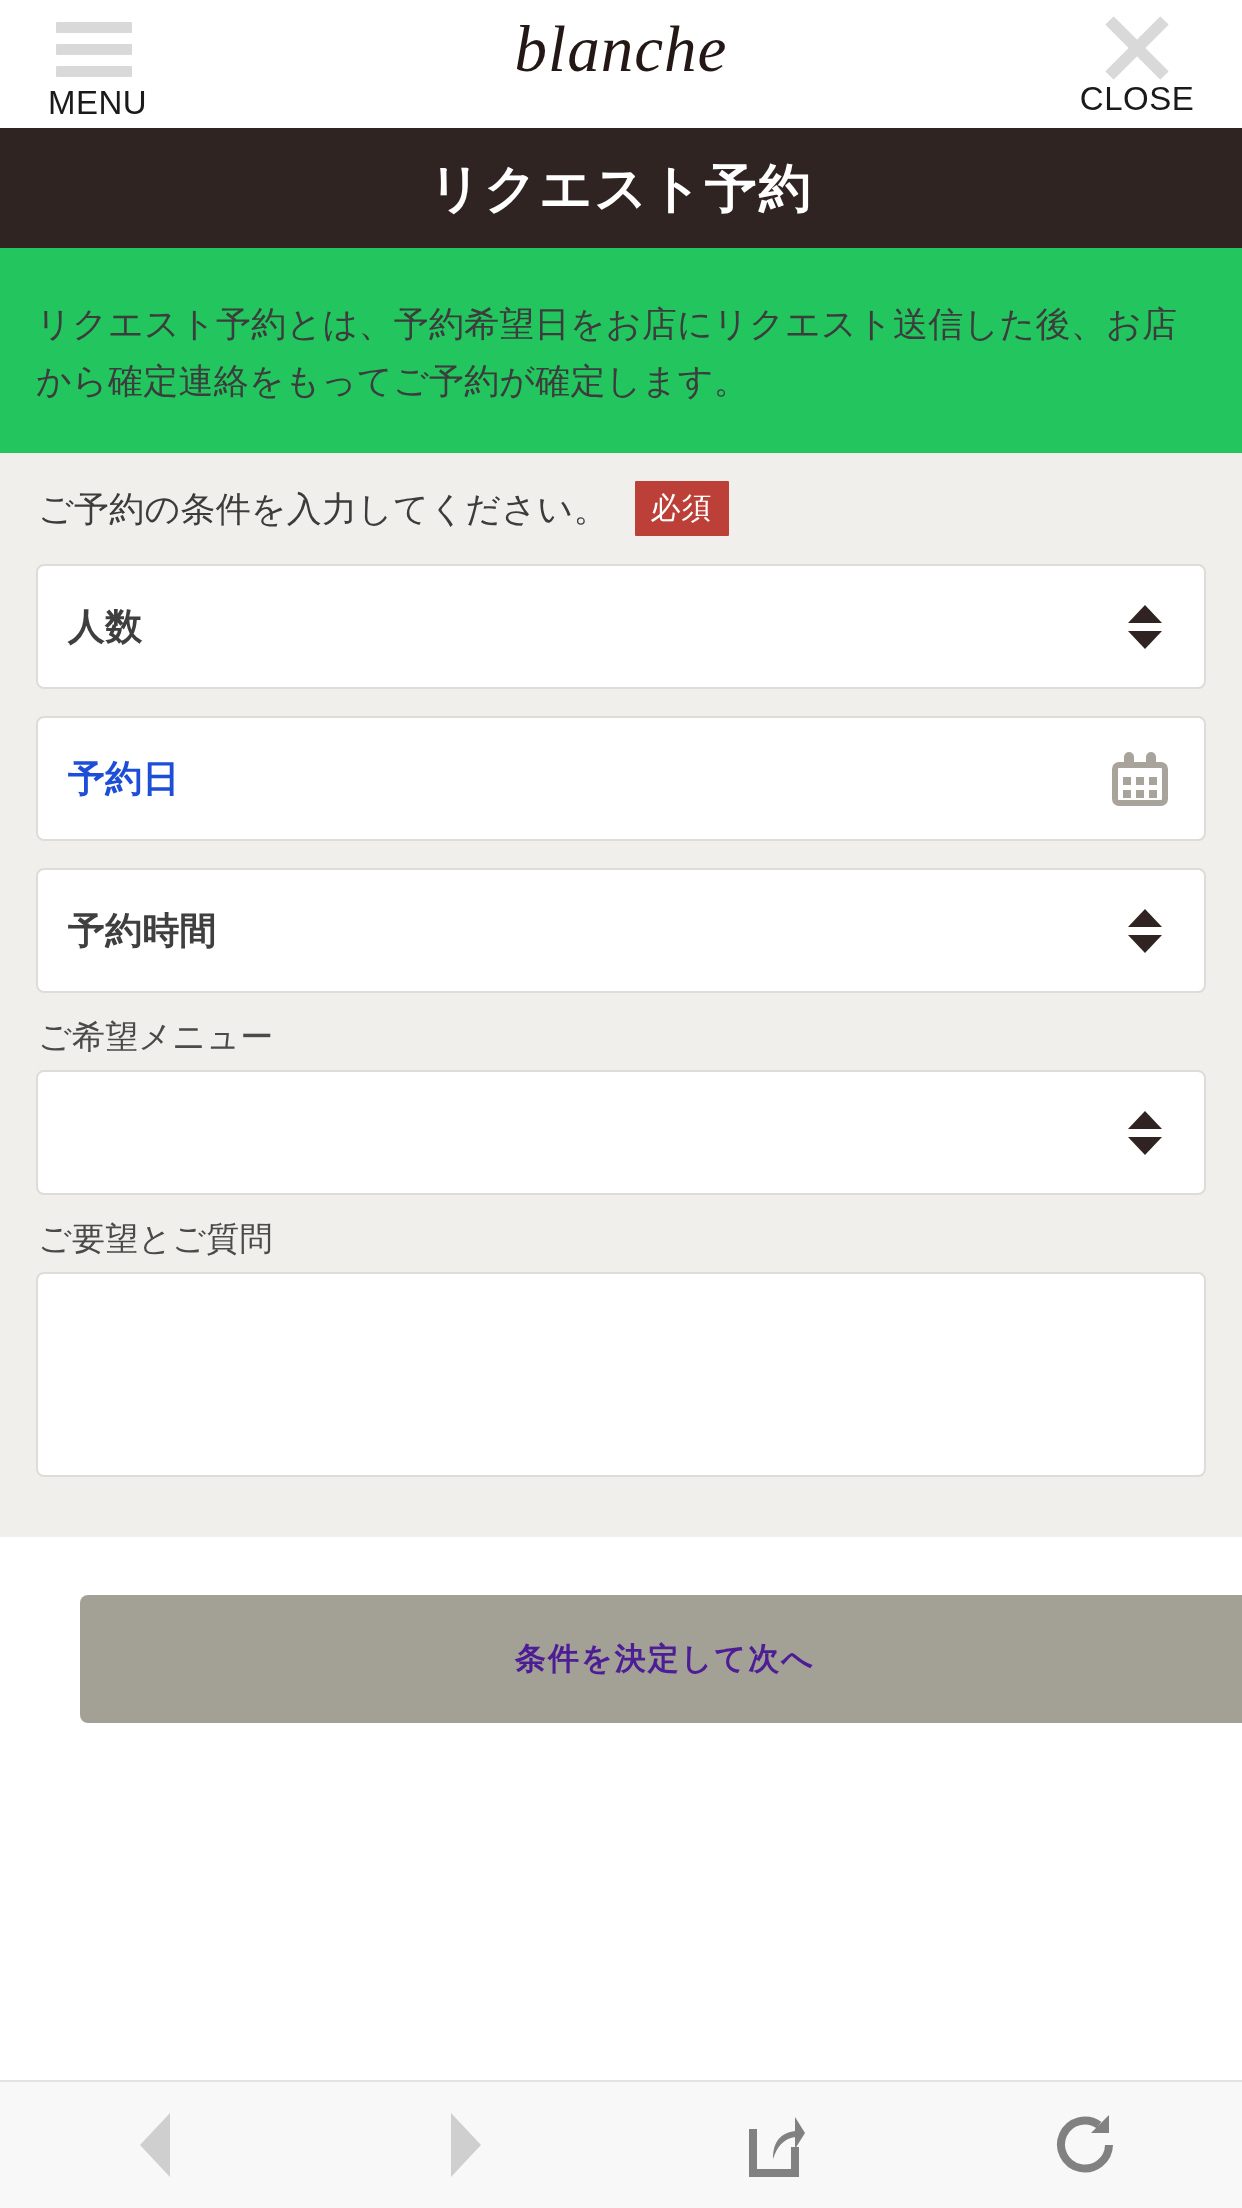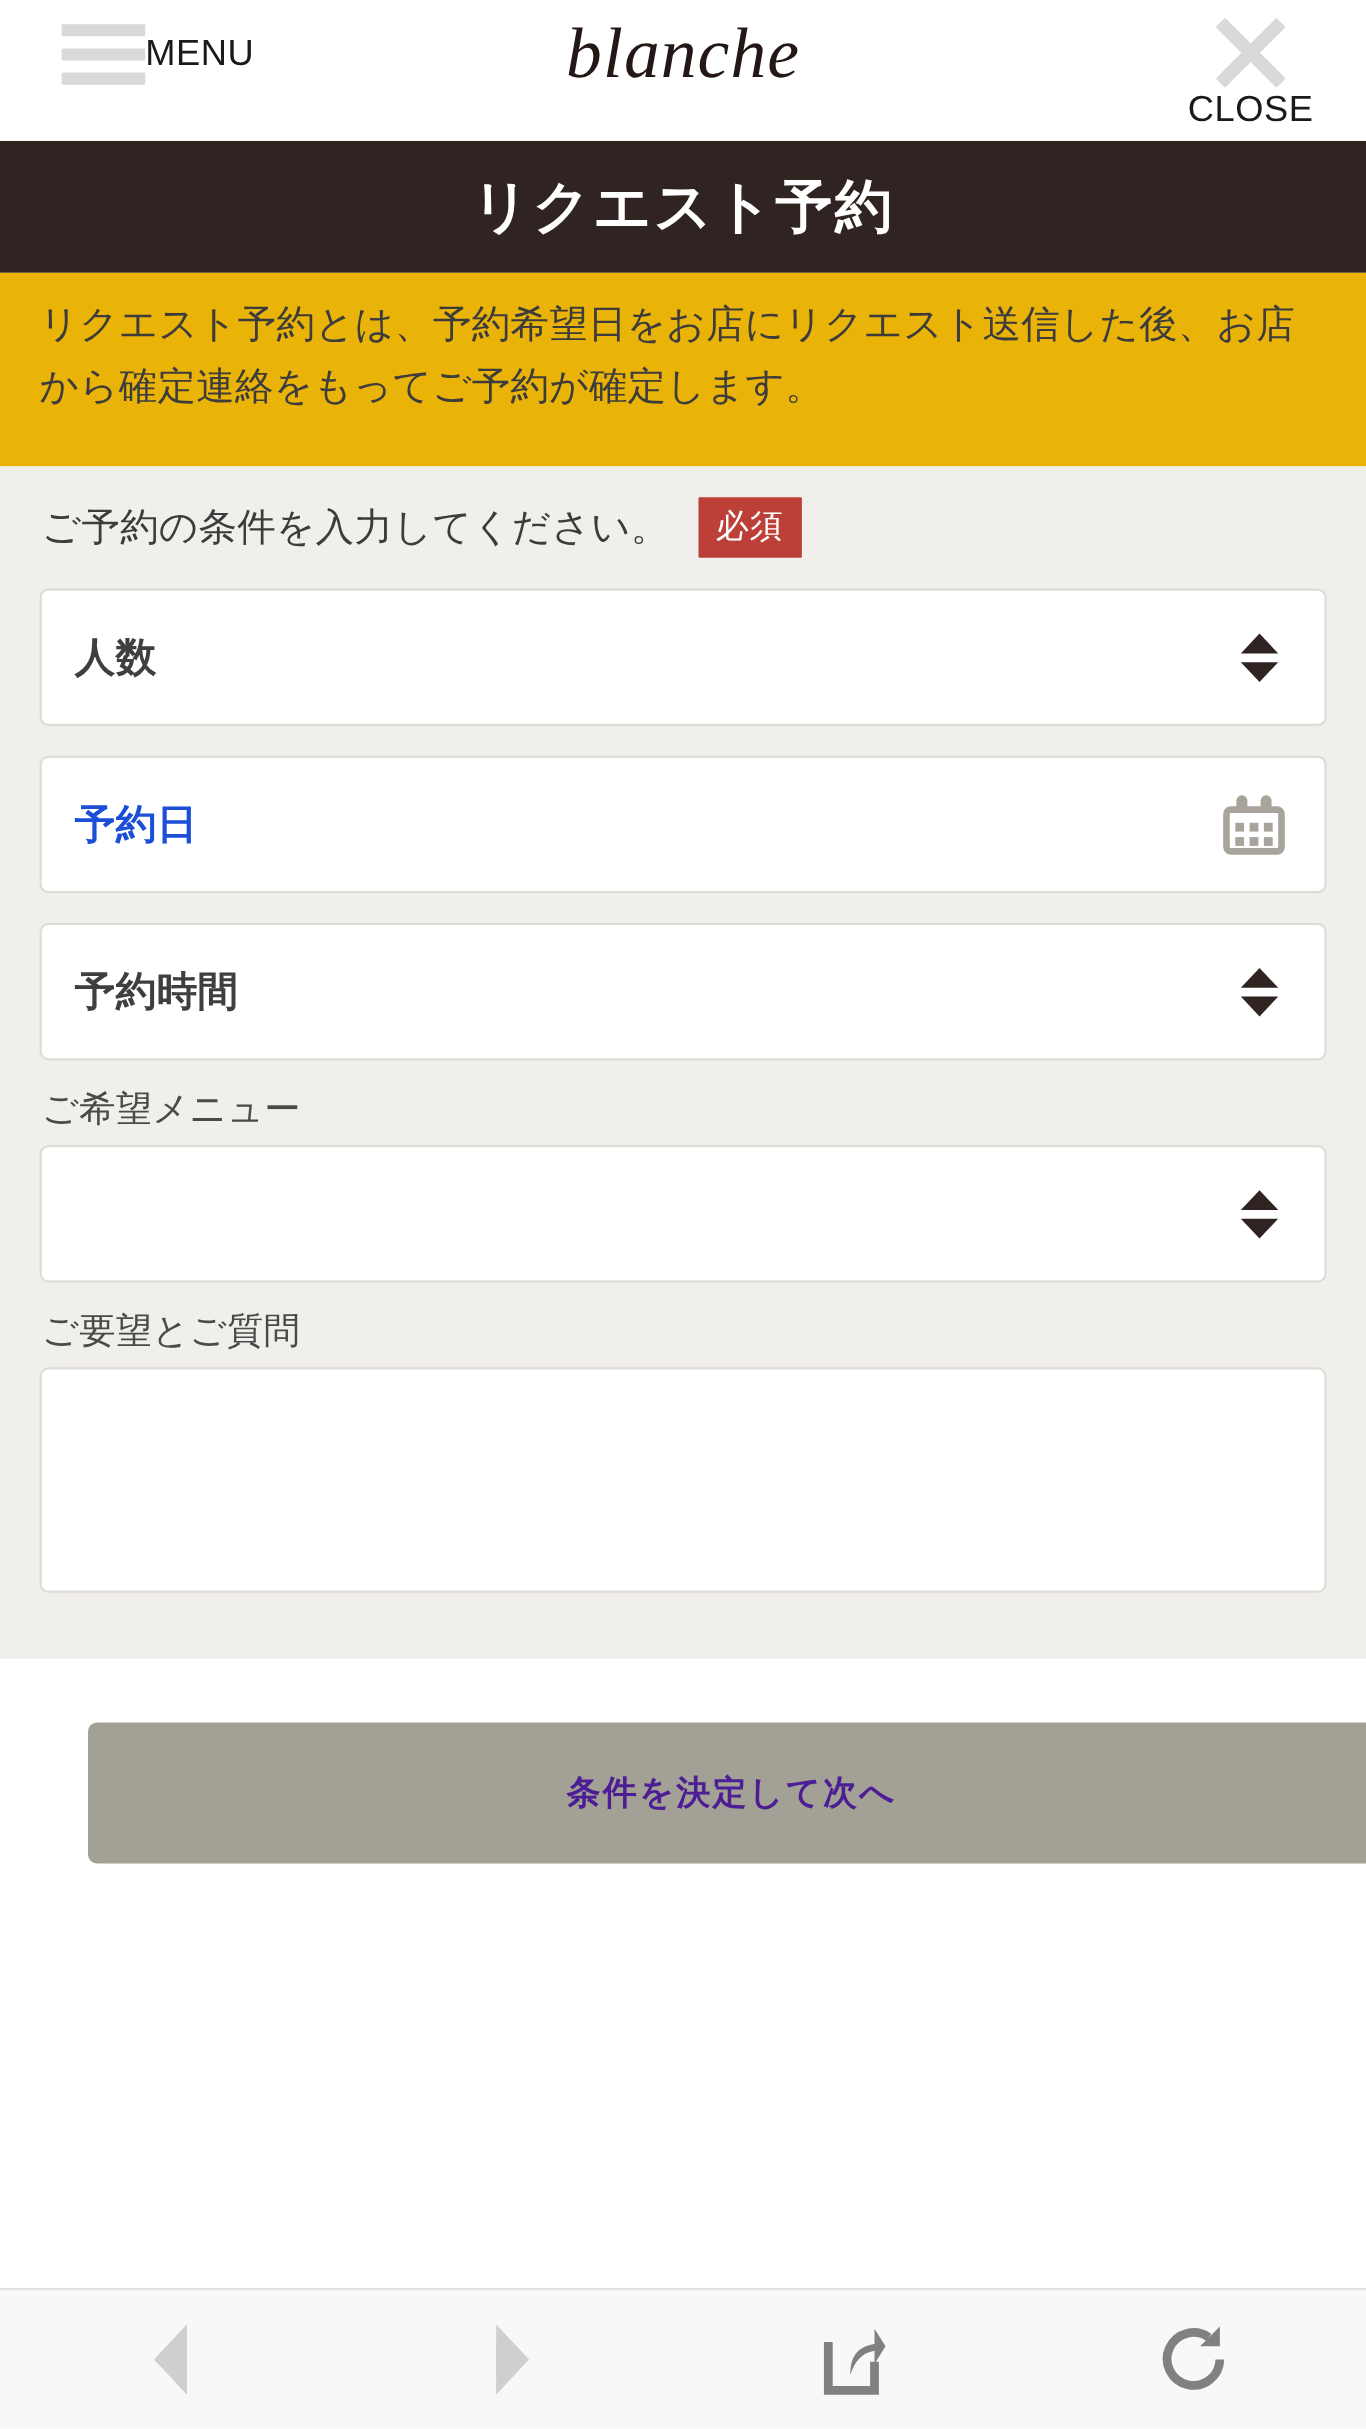--- a/index.html
+++ b/index.html
@@ -28,20 +28,21 @@
     position: relative;
     flex: 0 0 auto;
   }
 
   .menu-button {
     position: absolute;
     left: 48px;
     top: 22px;
     width: 110px;
     display: flex;
+    flex-direction: column;
     align-items: flex-start;
     cursor: pointer;
   }
   .hamburger-icon {
     display: flex;
     flex-direction: column;
     gap: 11px;
     margin-left: 8px;
   }
   .hamburger-icon span {
@@ -121,22 +122,22 @@
   .page-title {
     color: #ffffff;
     font-size: 52px;
     font-weight: bold;
     letter-spacing: 2px;
     line-height: 1;
   }
 
   
   .description-section {
-    background: #eab308;
-    padding: 19px 36px 44px 36px;
+    background: #22c55e;
+    padding: 48px 36px 44px 36px;
     flex: 0 0 auto;
   }
   .description-text {
     font-size: 35px;
     line-height: 1.62;
     color: #3c3c3c;
     letter-spacing: 0.2px;
   }
 
   

